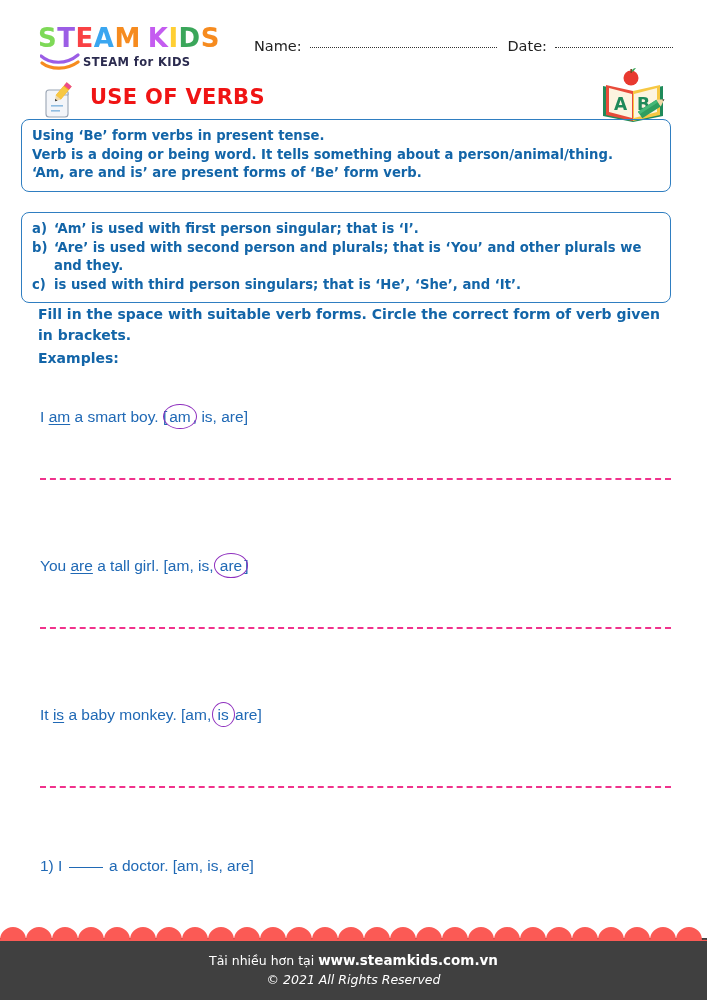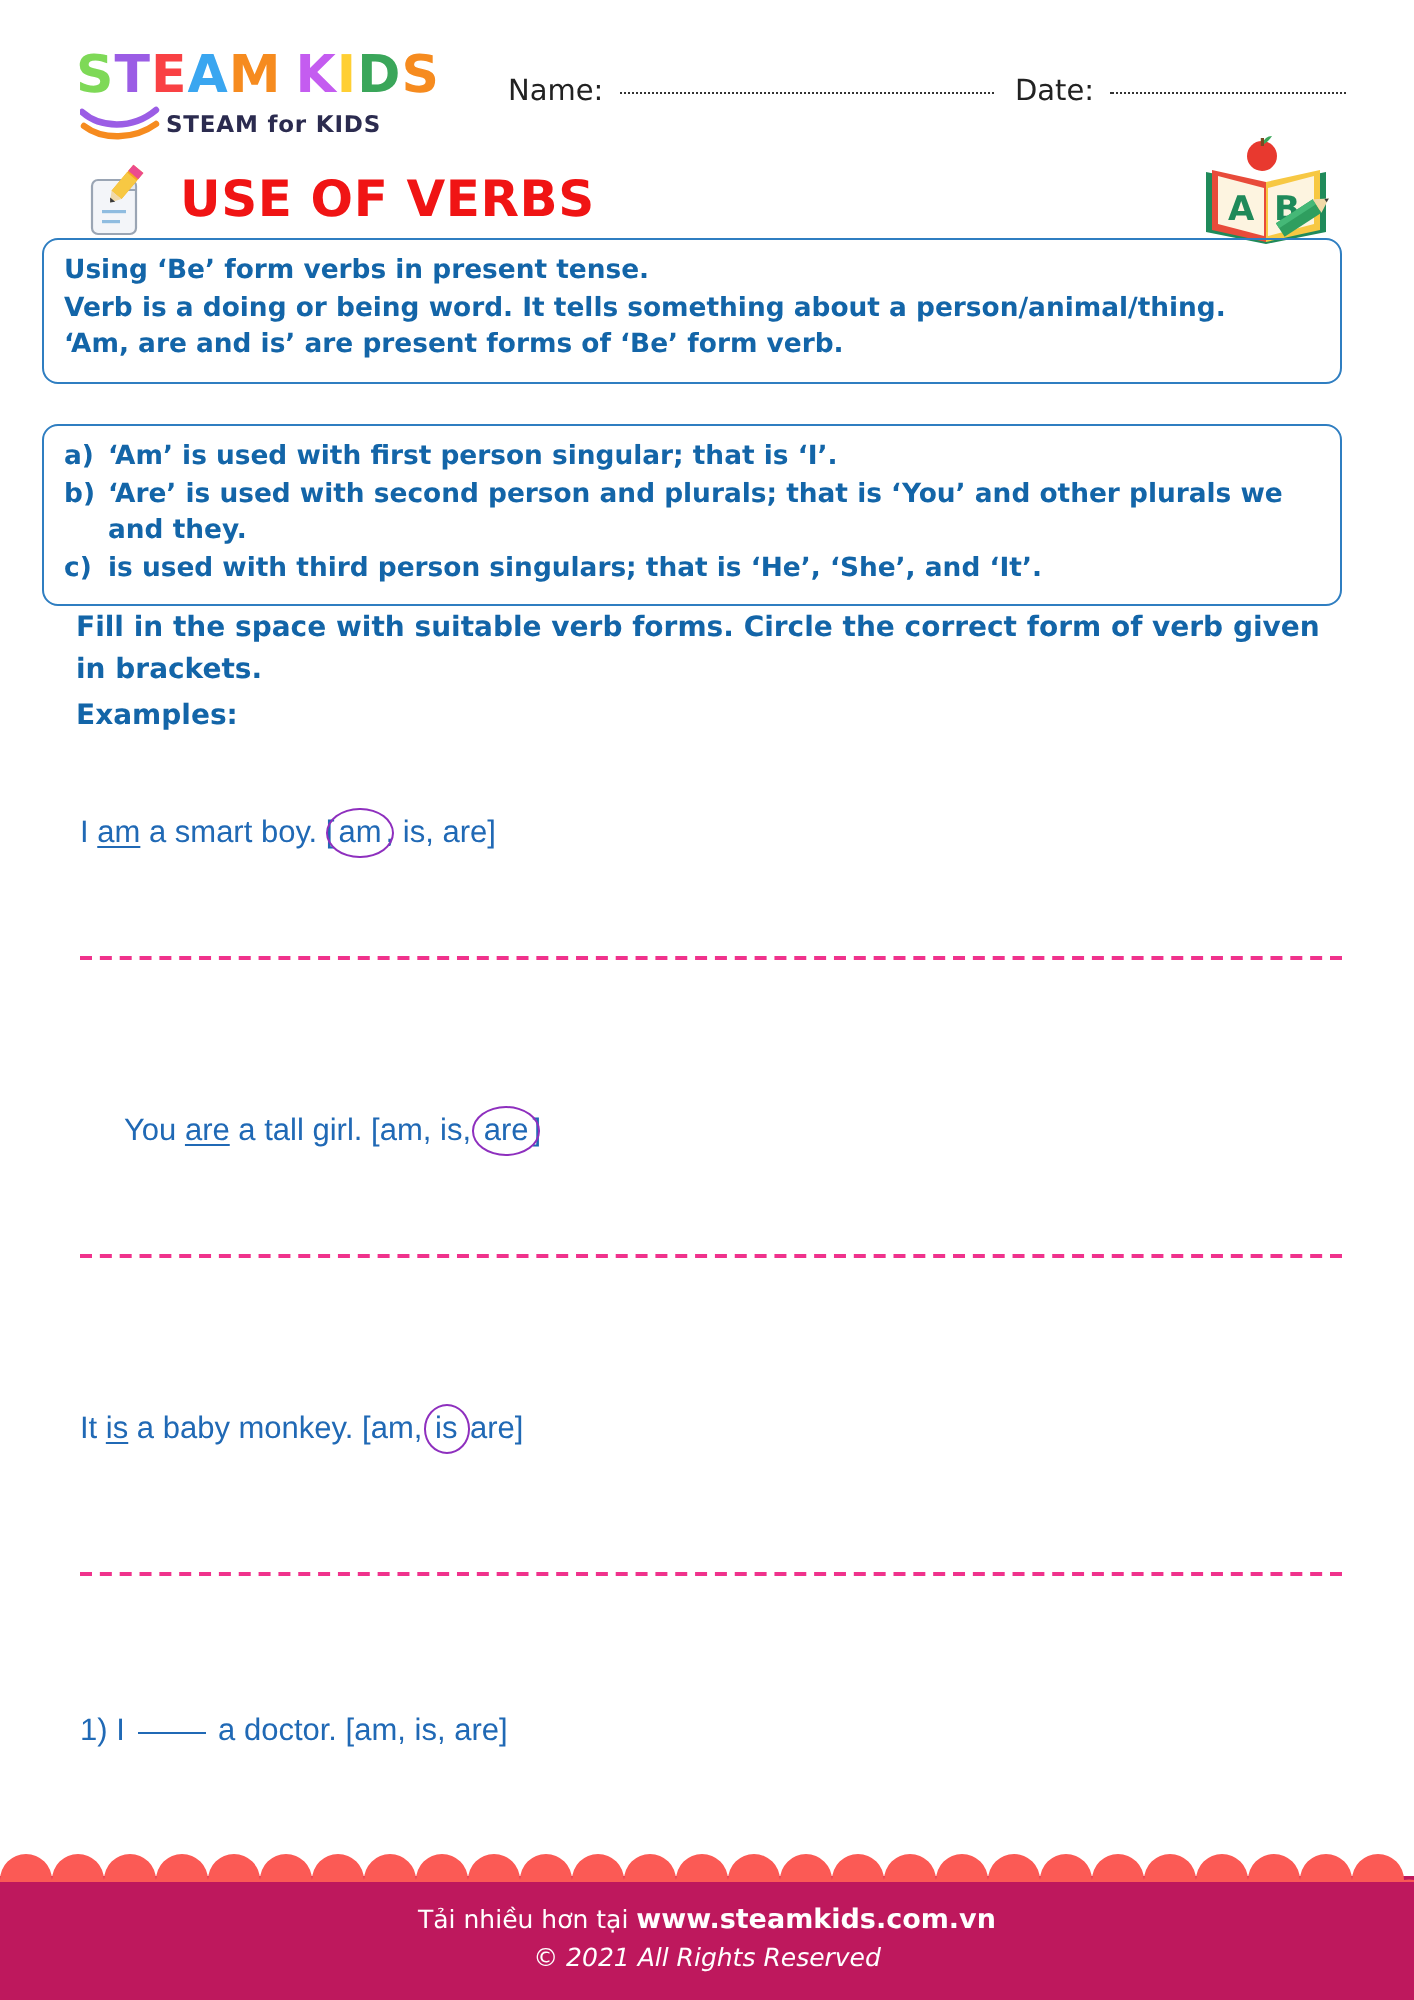--- a/index.html
+++ b/index.html
@@ -105,21 +105,21 @@
     top: 0;
     width: 40px;
     height: 40px;
   }
   .title-text {
     position: absolute;
     left: 54px;
     top: 5px;
     font-family: "DejaVu Sans", sans-serif;
     font-weight: bold;
-    font-size: 25px;
+    font-size: 21px;
     color: #f01414;
     letter-spacing: 0.3px;
   }
   .book-icon {
     position: absolute;
     right: 8px;
     top: -12px;
     width: 72px;
     height: 58px;
   }
@@ -335,29 +335,29 @@
     </div>
 
   <div class="instructions">
     <div>Fill in the space with suitable verb forms. Circle the correct form of verb given</div>
     <div>in brackets.</div>
     <div class="examples-label">Examples:</div>
   </div>
 
   <div id="exercise-area">
       <div class="qline" style="top: 408px;"><span>I </span><span class="answer-fill">am</span><span> a smart boy. [</span><span class="circled">am</span><span>, </span><span>is</span><span>, </span><span>are</span><span>]</span></div>
-      <div class="qline" style="top: 557px; margin-left: 22px;"><span>You </span><span class="answer-fill">are</span><span> a tall girl. [</span><span>am</span><span>, </span><span>is</span><span>, </span><span class="circled">are</span><span>]</span></div>
+      <div class="qline" style="top: 557px;"><span>You </span><span class="answer-fill">are</span><span> a tall girl. [</span><span>am</span><span>, </span><span>is</span><span>, </span><span class="circled">are</span><span>]</span></div>
       <div class="qline" style="top: 706px;"><span>It </span><span class="answer-fill">is</span><span> a baby monkey. [</span><span>am</span><span>, </span><span class="circled">is</span><span> </span><span>are</span><span>]</span></div>
       <div class="dash-sep" style="top: 478px; border-bottom-color: rgb(240, 50, 140);"></div>
       <div class="dash-sep" style="top: 627px; border-bottom-color: rgb(240, 50, 140);"></div>
       <div class="dash-sep" style="top: 786px; border-bottom-color: rgb(240, 50, 140);"></div>
       <div class="qline" style="top: 857px;"><span>1)  </span><span>I </span><span class="blank"></span><span> a doctor. [</span><span>am</span><span>, </span><span>is</span><span>, </span><span>are</span><span>]</span></div>
     </div>
 
-  <div class="footer" style="background: #be185d; padding-left: 28px;">
+  <div class="footer" style="background: #404040; padding-left: 28px;">
     <svg class="scallops" viewBox="0 0 707 14" preserveAspectRatio="none">
       <path id="scallop-path" fill="#fb5a55" d="M0 14 L0 13 A 13 13 0 0 1 26 13 A 13 13 0 0 1 52 13 A 13 13 0 0 1 78 13 A 13 13 0 0 1 104 13 A 13 13 0 0 1 130 13 A 13 13 0 0 1 156 13 A 13 13 0 0 1 182 13 A 13 13 0 0 1 208 13 A 13 13 0 0 1 234 13 A 13 13 0 0 1 260 13 A 13 13 0 0 1 286 13 A 13 13 0 0 1 312 13 A 13 13 0 0 1 338 13 A 13 13 0 0 1 364 13 A 13 13 0 0 1 390 13 A 13 13 0 0 1 416 13 A 13 13 0 0 1 442 13 A 13 13 0 0 1 468 13 A 13 13 0 0 1 494 13 A 13 13 0 0 1 520 13 A 13 13 0 0 1 546 13 A 13 13 0 0 1 572 13 A 13 13 0 0 1 598 13 A 13 13 0 0 1 624 13 A 13 13 0 0 1 650 13 A 13 13 0 0 1 676 13 A 13 13 0 0 1 702 13 A 13 13 0 0 1 707 13 L707 14 Z"></path>
     </svg>
     <div class="footer-text">
       <div><span>Tải nhiều hơn tại </span><span class="footer-url">www.steamkids.com.vn</span></div>
       <div class="footer-copy">© 2021 All Rights Reserved</div>
     </div>
   </div>
 
 </div>

